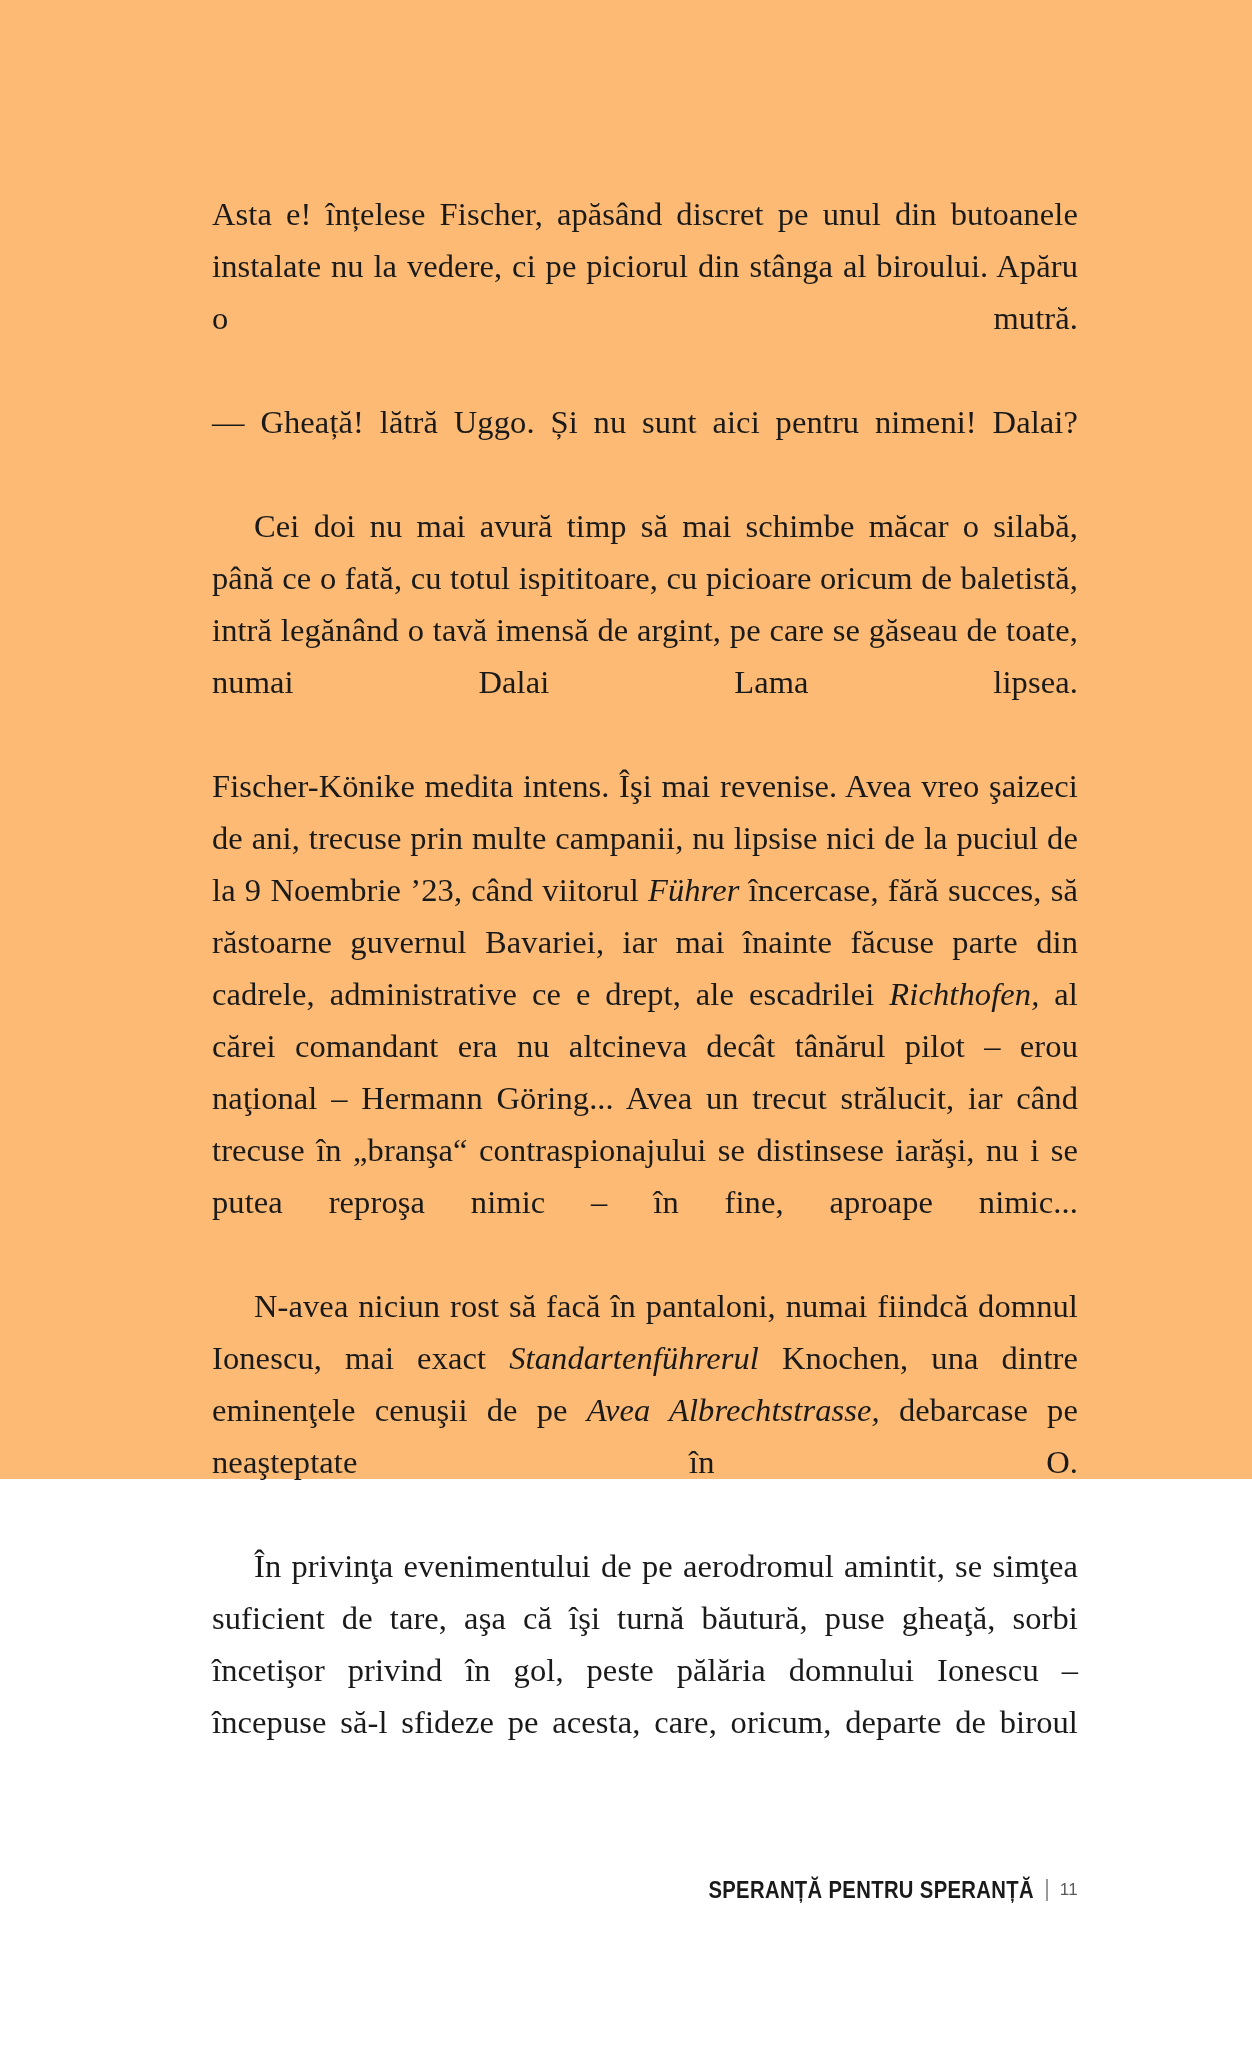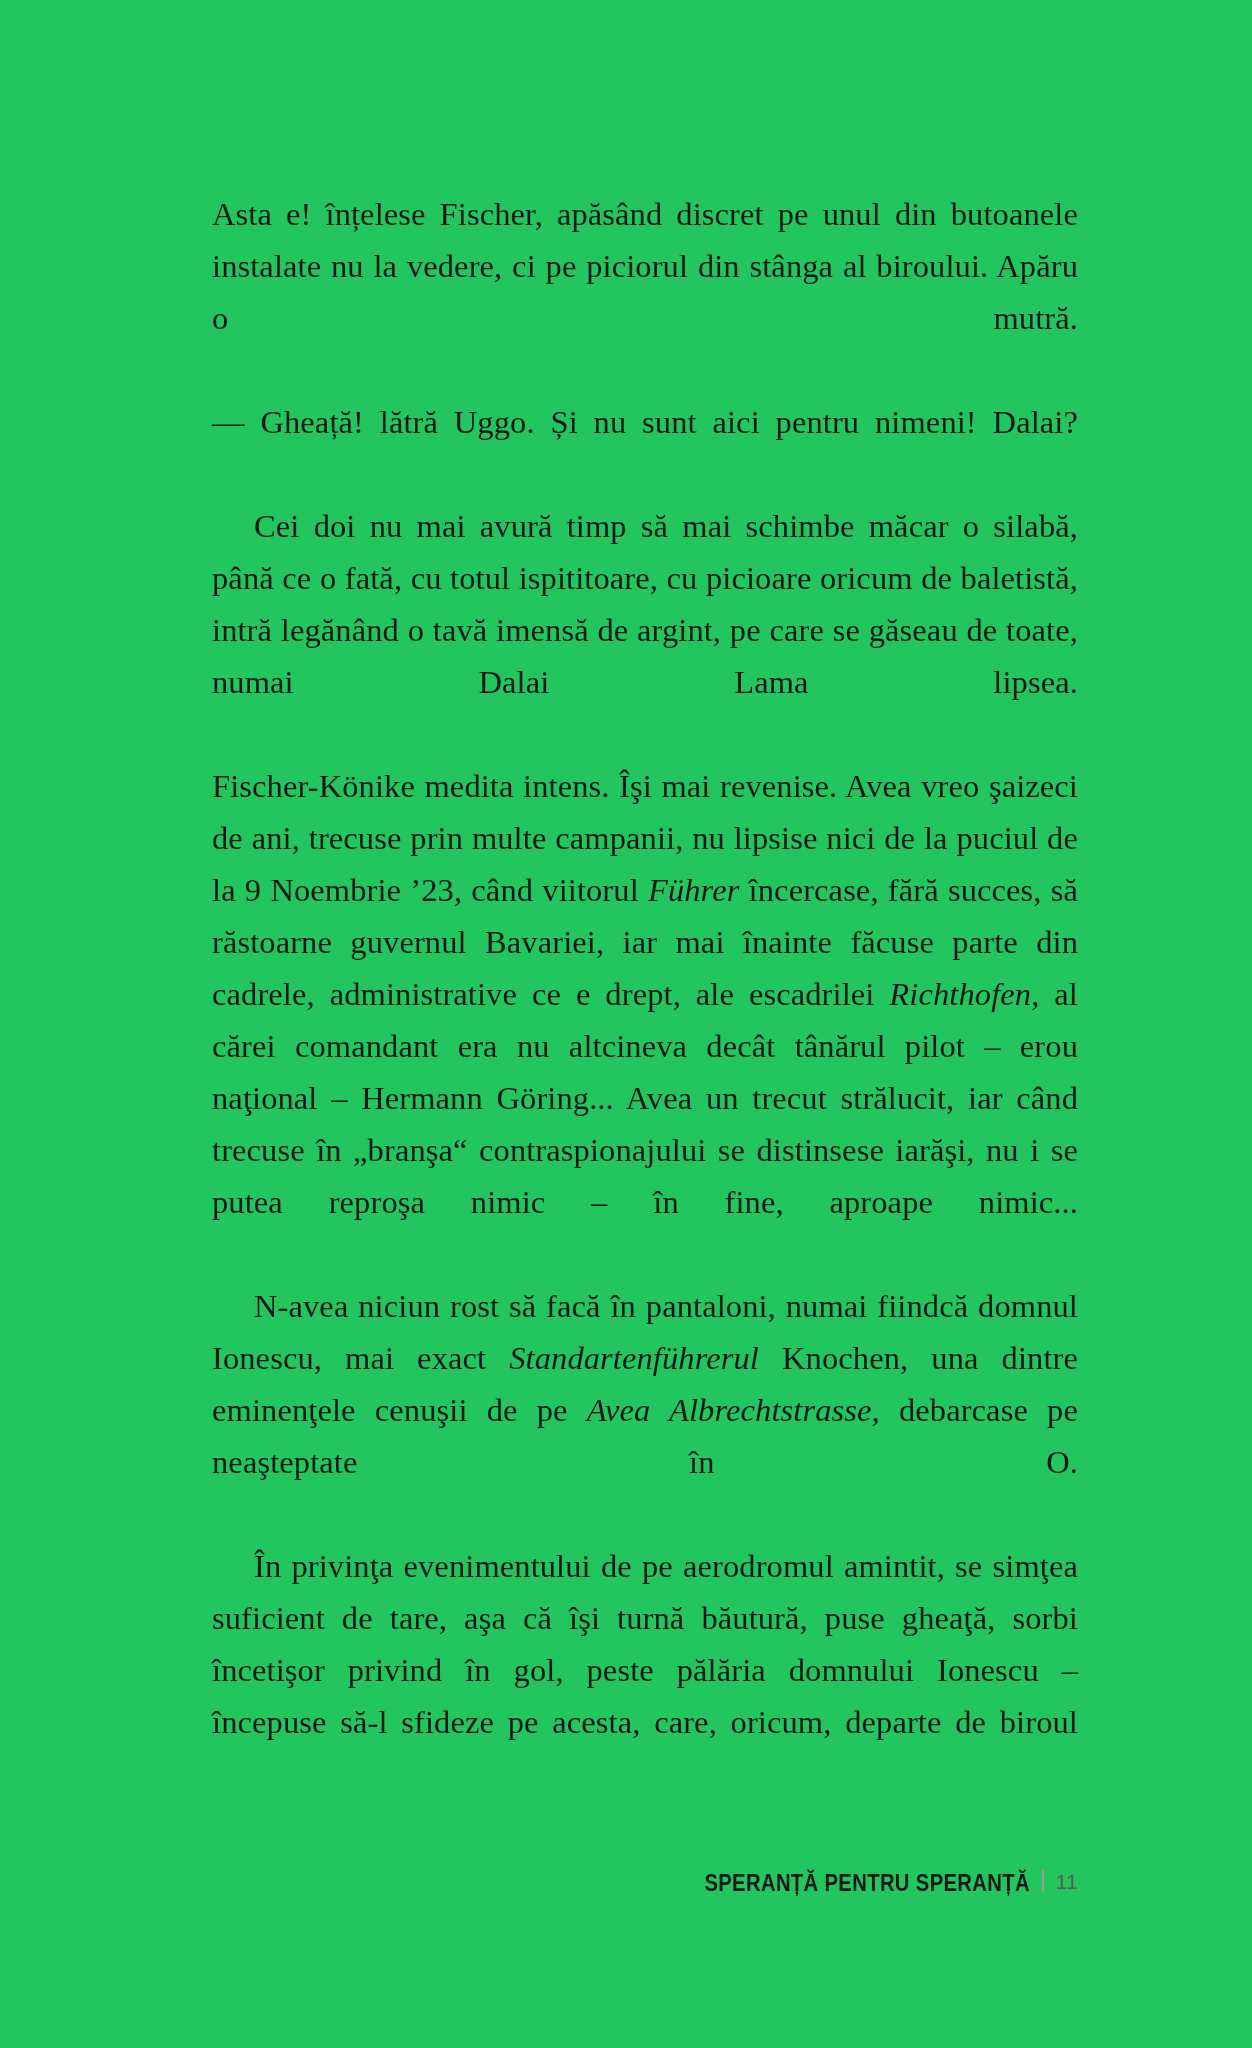--- a/index.html
+++ b/index.html
@@ -13,22 +13,22 @@
     position: relative;
     font-family: "Liberation Serif", serif;
     color: #1a1a1a;
     overflow: hidden;
   }
   .page {
     position: absolute;
     left: 0;
     top: 0;
     width: 1252px;
-    height: 2048px;
-    background: #22c55e;
+    height: 1479px;
+    background: #fdba74;
   }
   .text-column {
     position: absolute;
     left: 212px;
     top: 188px;
     width: 866px;
   }
   p.para {
     margin: 0;
     font-size: 32.5px;
@@ -52,42 +52,42 @@
   .tight {
     word-spacing: -1px;
   }
   .footer {
     position: absolute;
     left: 212px;
     top: 1870px;
     width: 866px;
     height: 40px;
     display: flex;
-    align-items: flex-start;
+    align-items: center;
     justify-content: flex-end;
     gap: 12px;
   }
   .footer-title {
     font-family: "Liberation Sans", sans-serif;
     font-size: 23px;
     font-weight: 700;
     letter-spacing: 0.4px;
     color: #1a1a1a;
     transform: scaleX(0.88);
     transform-origin: right center;
   }
   .footer-sep {
     display: inline-block;
     width: 2px;
     height: 22px;
     background: #9a9a9a;
   }
   .footer-page {
     font-family: "Liberation Sans", sans-serif;
-    font-size: 21px;
+    font-size: 17px;
     font-weight: 400;
     color: #5a5a5a;
     letter-spacing: 0.3px;
   }
 </style>
 </head>
 <body>
 
 <div class="page">
 

